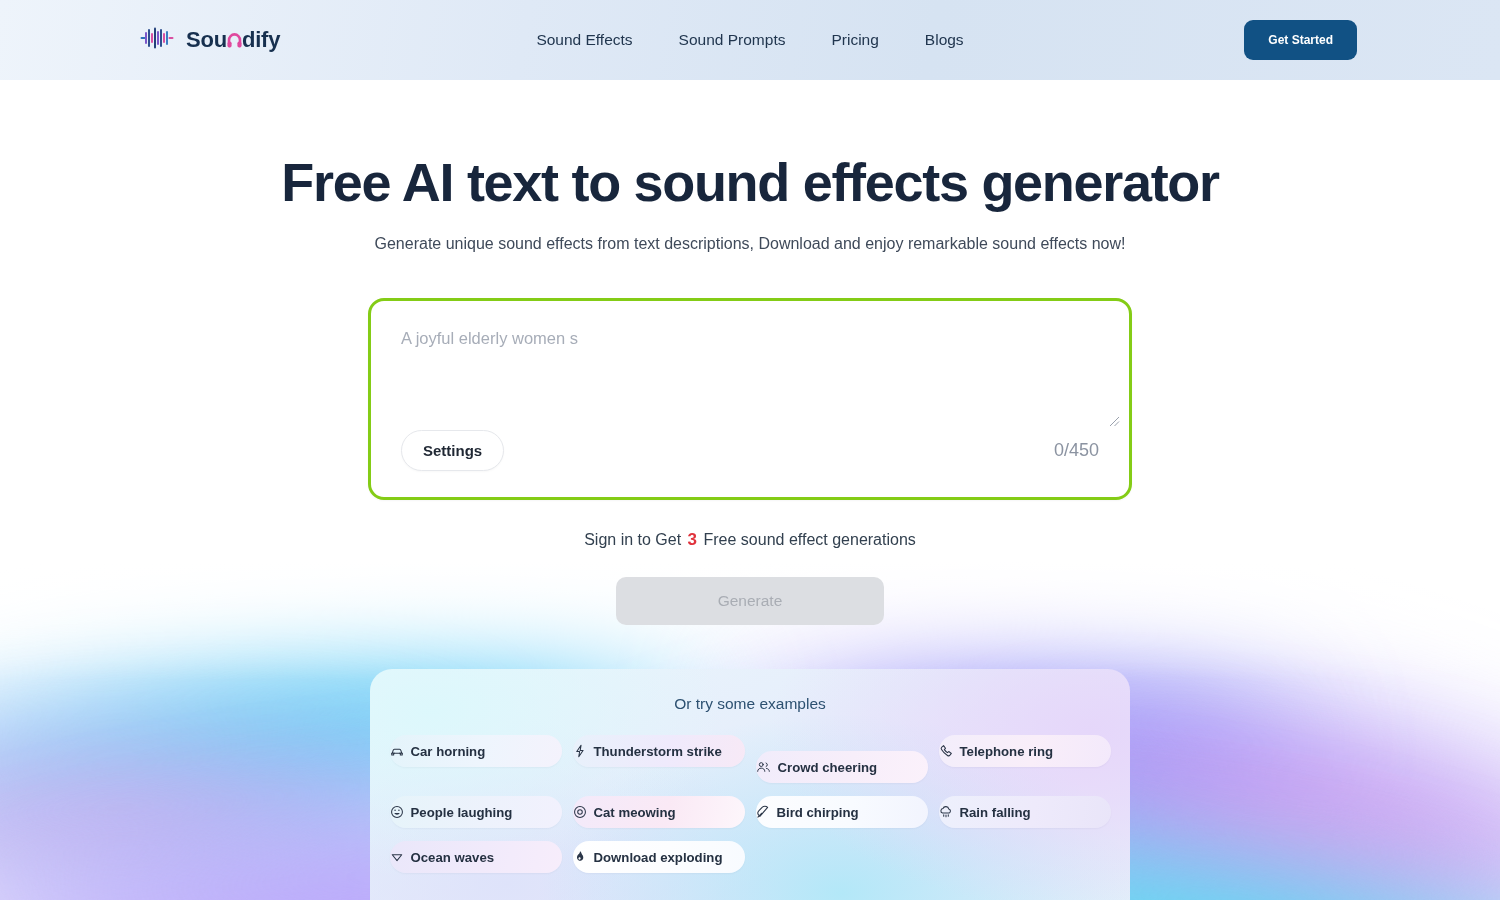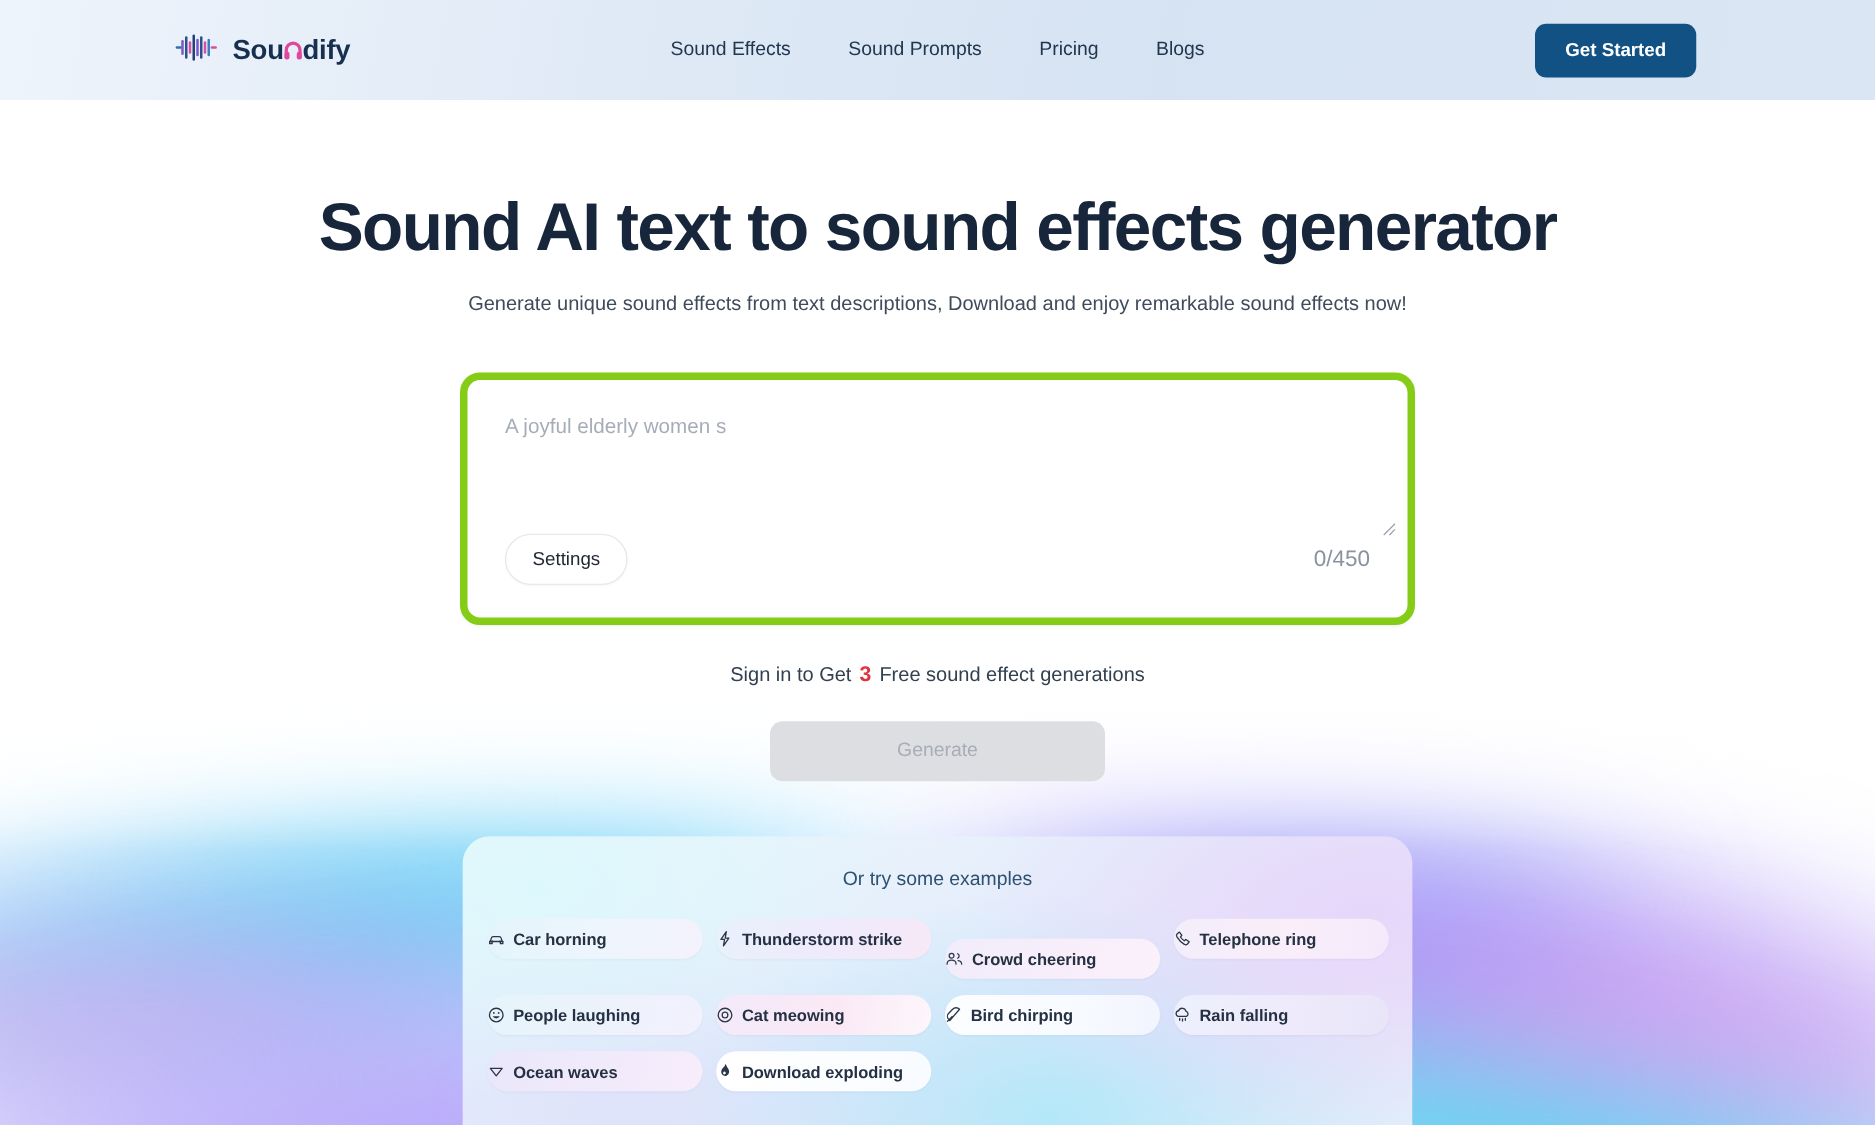--- a/index.html
+++ b/index.html
@@ -131,21 +131,21 @@
     color: #21364f;
     text-decoration: none;
     white-space: nowrap;
     cursor: pointer;
   }
   .cta {
     position: absolute;
     right: 143px;
     background: #115184;
     color: #ffffff;
-    font-size: 15px;
+    font-size: 12px;
     font-weight: 700;
     border: none;
     border-radius: 9px;
     padding: 13px 24px;
     cursor: pointer;
     font-family: "Liberation Sans", sans-serif;
   }
 
   
   .main {
@@ -173,21 +173,21 @@
     line-height: 1.55;
     color: #3f4a5a;
   }
 
   
   .prompt-card {
     margin-top: 41px;
     width: 764px;
     min-height: 202px;
     background: #ffffff;
-    border: 6px solid #84cc16;
+    border: 3px solid #84cc16;
     border-radius: 16px;
     box-shadow: 0 1px 2px rgba(16,24,40,0.04);
     position: relative;
     padding: 26px 42px 0 30px;
     display: flex;
     flex-direction: column;
   }
   .prompt-area {
     width: 100%;
     height: 96px;
@@ -222,20 +222,21 @@
   .settings-btn {
     background: #ffffff;
     border: 1px solid #e6e8ec;
     border-radius: 999px;
     padding: 11px 21px;
     font-size: 15px;
     color: #1f2733;
     cursor: pointer;
     font-family: "Liberation Sans", sans-serif;
     box-shadow: 0 1px 2px rgba(16,24,40,0.03);
+    font-weight: bold;
   }
   .counter {
     font-size: 18px;
     color: #8b93a1;
   }
 
   
   .signin {
     margin-top: 30px;
     font-size: 16px;
@@ -371,21 +372,21 @@
       <a>Sound Prompts</a>
       <a>Pricing</a>
       <a>Blogs</a>
     </nav>
 
     <button class="cta">Get Started</button>
   </div>
 
   <div class="main">
 
-    <h1 class="h1">Sound AI text to sound effects generator</h1>
+    <h1 class="h1">Free AI text to sound effects generator</h1>
     <p class="sub">Generate unique sound effects from text descriptions, Download and enjoy remarkable sound effects now!</p>
 
     <div class="prompt-card">
       <textarea class="prompt-area" placeholder="A joyful elderly women s" style=""></textarea>
       <span class="resize-grip">
         <svg width="11" height="11" viewBox="0 0 11 11">
           <line x1="10" y1="1" x2="1" y2="10" stroke="#9aa1ad" stroke-width="1"></line>
           <line x1="10" y1="5.5" x2="5.5" y2="10" stroke="#9aa1ad" stroke-width="1"></line>
         </svg>
       </span>

